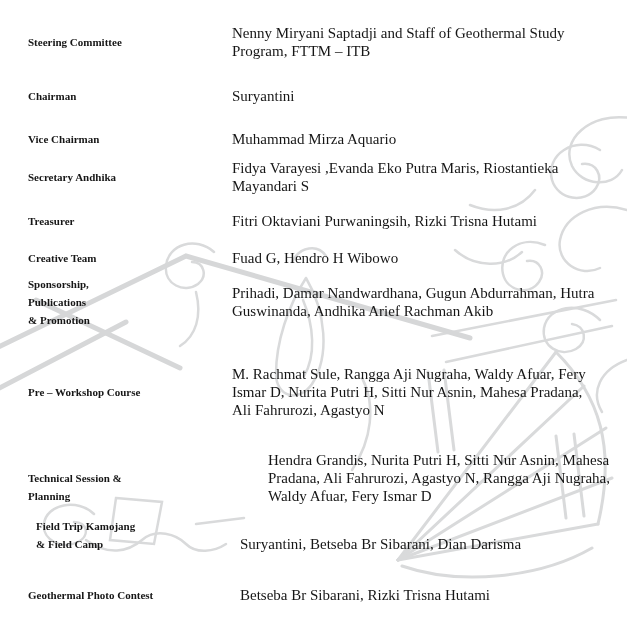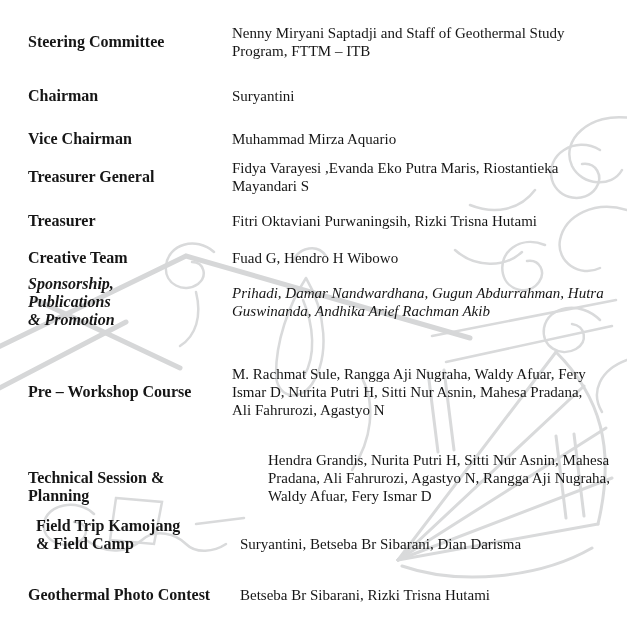--- a/index.html
+++ b/index.html
@@ -23,37 +23,37 @@
     padding: 24px 0 0 28px;
   }
   .row { display: flex; }
   .align-center { align-items: center; }
   .align-start  { align-items: flex-end; gap: 36px; }
   .align-end    { align-items: flex-end; margin-left: 8px; }
   .role {
     flex: 0 0 204px;
     width: 204px;
     font-weight: bold;
-    font-size: 16px;
+    font-size: 11px;
     line-height: 18px;
     white-space: pre-line;
   }
   .members {
     flex: 0 0 392px;
     width: 392px;
     font-size: 15px;
     line-height: 18px;
     white-space: pre-line;
   }
   .r2  { margin-top: 27px; }
   .r3  { margin-top: 25px; }
   .r4  { margin-top: 11px; }
   .r5  { margin-top: 17px; }
   .r6  { margin-top: 19px; }
-  .r7  { margin-top: 8px; font-style: italic;  }
+  .r7  { margin-top: 8px;  }
   .r8  { margin-top: 36px; }
   .r9  { margin-top: 32px; }
   .r10 { margin-top: 12px; }
   .r11 { margin-top: 33px; gap: 8px; }
 </style>
 </head>
 <body>
 
 <div class="page">
 
@@ -118,21 +118,21 @@
       <div class="role">Chairman</div>
       <div class="members">Suryantini</div>
     </div>
 
     <div class="row r3 align-center">
       <div class="role">Vice Chairman</div>
       <div class="members">Muhammad Mirza Aquario</div>
     </div>
 
     <div class="row r4 align-center">
-      <div class="role">Treasurer General</div>
+      <div class="role">Secretary Andhika</div>
       <div class="members">Fidya Varayesi ,Evanda Eko Putra Maris, Riostantieka
 Mayandari S</div>
     </div>
 
     <div class="row r5 align-center">
       <div class="role">Treasurer</div>
       <div class="members">Fitri Oktaviani Purwaningsih, Rizki Trisna Hutami</div>
     </div>
 
     <div class="row r6 align-center">

